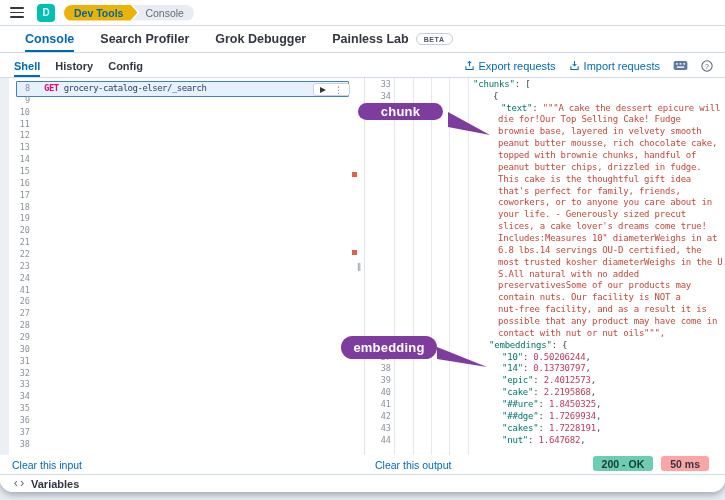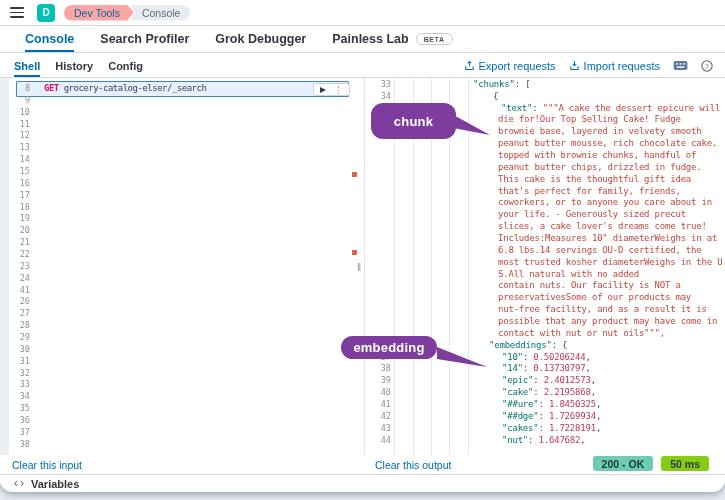--- a/index.html
+++ b/index.html
@@ -11,21 +11,21 @@
 
   
   .topbar { position:absolute; left:0; top:0; width:100%; height:26px; border-bottom:1px solid #d3dae6;
             display:flex; align-items:center; padding:0 10px; background:#fff; }
   .burger { width:14px; display:flex; flex-direction:column; gap:3px; cursor:pointer; margin-right:13px; }
   .burger span { display:block; height:1.6px; background:#343741; border-radius:1px; }
   .applogo { width:18px; height:18px; border-radius:4px; background:#00bfb3; color:#e8fffd;
              font-size:10px; font-weight:bold; display:flex; align-items:center; justify-content:center; margin-right:9px; }
   .crumbs { display:flex; align-items:center; }
   .crumb { height:16px; display:flex; align-items:center; font-size:10.5px; padding:0 10px; }
-  .crumb.first { background:#fca5a5; color:#0065a8; font-weight:400; border-radius:8px 0 0 8px;
+  .crumb.first { background:#eab308; color:#0065a8; font-weight:700; border-radius:8px 0 0 8px;
                  clip-path:polygon(0 0, calc(100% - 7px) 0, 100% 50%, calc(100% - 7px) 100%, 0 100%);
                  padding-right:14px; }
   .crumb.last { background:#e9edf3; color:#646a77; border-radius:0 8px 8px 0;
                 clip-path:polygon(0 0, 100% 0, 100% 100%, 0 100%, 7px 50%); padding-left:13px; margin-left:-5px; }
 
   
   .maintabs { position:absolute; left:0; top:26px; width:100%; height:27px; border-bottom:1px solid #d3dae6;
               display:flex; align-items:stretch; padding-left:25px; gap:26px; background:#fff; }
   .mtab { display:flex; align-items:center; font-size:12.5px; font-weight:bold; color:#343741;
           cursor:pointer; position:relative; }
@@ -85,21 +85,21 @@
   .callout { position:absolute; z-index:5; background:#7d3c9e; color:#fff; font-size:13px; font-weight:600;
              display:flex; align-items:center; justify-content:center; border-radius:12px; letter-spacing:.2px; }
   .callout-tail { position:absolute; z-index:5; }
 
   
   .footer { position:absolute; left:0; top:455px; width:100%; height:19px; background:#fff; }
   .clear-link { position:absolute; top:4px; color:#006bb4; font-size:10.5px; font-weight:500; cursor:pointer; }
   .badges { position:absolute; right:16px; top:1px; display:flex; gap:8px; }
   .badge { font-size:10.5px; font-weight:bold; border-radius:3px; padding:1.5px 9px; }
   .badge.ok { background:#6dccb1; color:#123c33; }
-  .badge.ms { background:#84cc16; color:#343741; font-weight:600; }
+  .badge.ms { background:#fca5a5; color:#343741; font-weight:600; }
 
   .varbar { position:absolute; left:0; top:474px; width:100%; height:18px; border-top:1px solid #d3dae6;
             display:flex; align-items:center; padding-left:14px; gap:7px; background:#fff; cursor:pointer; }
   .varlabel { font-size:11px; font-weight:600; color:#343741; }
 </style>
 </head>
 <body>
 
 <div id="app">
 
@@ -354,25 +354,25 @@
           <div class="out-row">
             <span class="onum"></span>
             <span class="out-code" style="margin-left: 107px;"><span class="ts">most trusted kosher diameterWeighs in the U.</span></span>
           </div>
           <div class="out-row">
             <span class="onum"></span>
             <span class="out-code" style="margin-left: 107px;"><span class="ts">S.All natural with no added</span></span>
           </div>
           <div class="out-row">
             <span class="onum"></span>
+            <span class="out-code" style="margin-left: 107px;"><span class="ts">preservativesSome of our products may</span></span>
+          </div>
+          <div class="out-row">
+            <span class="onum"></span>
             <span class="out-code" style="margin-left: 107px;"><span class="ts">contain nuts. Our facility is NOT a</span></span>
-          </div>
-          <div class="out-row">
-            <span class="onum"></span>
-            <span class="out-code" style="margin-left: 107px;"><span class="ts">preservativesSome of our products may</span></span>
           </div>
           <div class="out-row">
             <span class="onum"></span>
             <span class="out-code" style="margin-left: 107px; text-align: center;"><span class="ts">nut-free facility, and as a result it is</span></span>
           </div>
           <div class="out-row">
             <span class="onum"></span>
             <span class="out-code" style="margin-left: 107px;"><span class="ts">possible that any product may have come in</span></span>
           </div>
           <div class="out-row">
@@ -411,21 +411,21 @@
             <span class="onum">43</span>
             <span class="out-code" style="margin-left: 111px;"><span class="tk">"cakes"</span><span class="tp">: </span><span class="tn">1.7228191</span><span class="tp">,</span></span>
           </div>
           <div class="out-row">
             <span class="onum">44</span>
             <span class="out-code" style="margin-left: 111px;"><span class="tk">"nut"</span><span class="tp">: </span><span class="tn">1.647682</span><span class="tp">,</span></span>
           </div>
         </div>
     </div>
 
-    <div class="callout" style="left:371px; top:25px; width:85px; height:36px;">chunk</div>
+    <div class="callout" style="left:358px; top:25px; width:85px; height:17px;">chunk</div>
     <svg class="callout-tail" style="left:448px; top:30px;" width="44" height="30">
       <polygon points="0,4 0,19 42,27" fill="#7d3c9e"></polygon>
     </svg>
     <div class="callout" style="left:341px; top:258px; width:96px; height:23px;">embedding</div>
     <svg class="callout-tail" style="left:437px; top:268px;" width="52" height="24">
       <polygon points="0,1 0,13 50,21" fill="#7d3c9e"></polygon>
     </svg>
   </div>
 
   <div class="footer">

